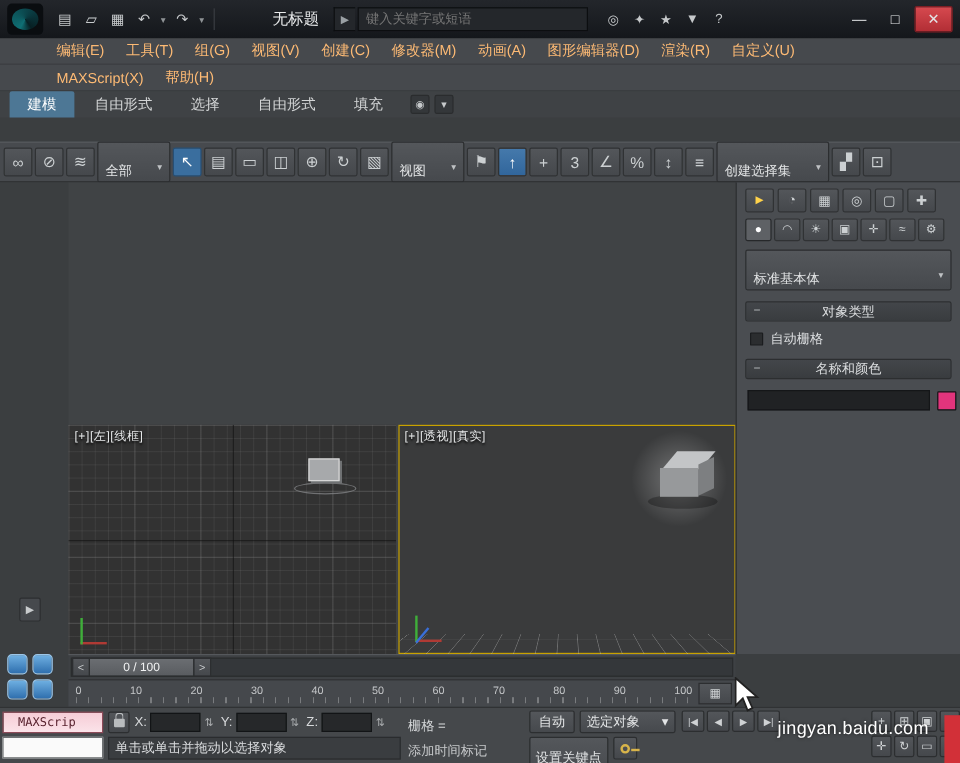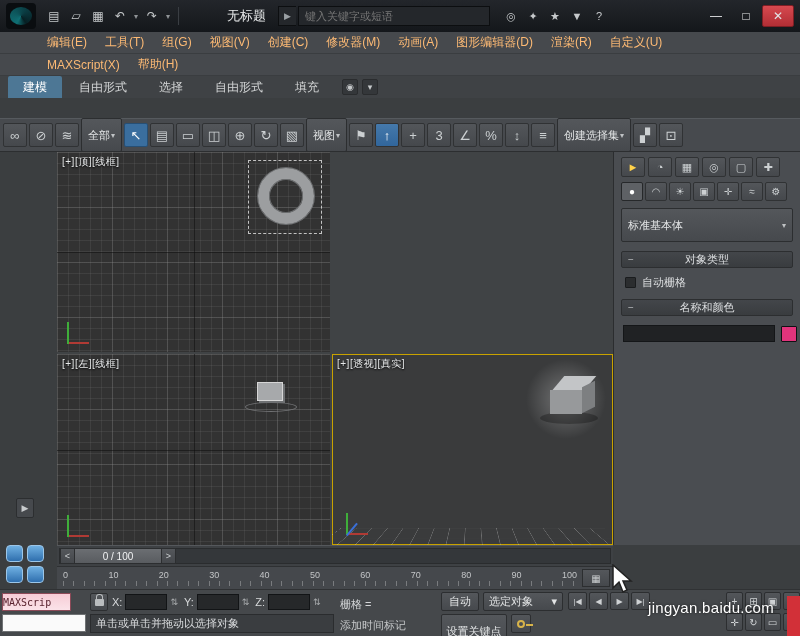--- a/index.html
+++ b/index.html
@@ -36,21 +36,21 @@
   .ribx{display:flex;align-items:center;gap:4px;margin-left:6px}
   .ribx .tico{width:16px;height:16px;background:#34373a;border:1px solid #2a2c2e;font-size:9px}
   .subtabs{left:0;top:98px;width:800px;height:20px;background:#34373a;border-bottom:1px solid #2b2d2f;display:flex;padding-left:4px}
   .stab{background:#4a4e51;border:1px solid #2c2e30;border-bottom:none;padding:2px 12px;font-size:12px;color:#e0e2e3;border-radius:3px 3px 0 0}
 
   
   .mtoolbar{left:0;top:118px;width:800px;height:34px;background:#474a4e;border-top:1px solid #565a5e;border-bottom:1px solid #2c2e30;display:flex;align-items:center;padding:0 3px;gap:2px}
   .ti{width:24px;height:24px;background:linear-gradient(#53565a,#45484c);border:1px solid #303234;border-radius:2px;color:#ccd0d2;display:flex;align-items:center;justify-content:center;font-size:13px;flex:none}
   .ti.active{background:#3a6e9e;border-color:#274f74;color:#fff}
   .ti.blue{background:linear-gradient(#4579ab,#31669c);color:#fff}
-  .dd{height:22px;background:linear-gradient(#54575b,#46494d);border:1px solid #2c2e30;border-radius:2px;color:#e3e5e6;font-size:11px;display:flex;align-items:center;gap:1px;padding:16px 6px;flex:none;white-space:nowrap}
+  .dd{height:22px;background:linear-gradient(#54575b,#46494d);border:1px solid #2c2e30;border-radius:2px;color:#e3e5e6;font-size:11px;display:flex;align-items:flex-start;gap:21px;padding:16px 6px;flex:none;white-space:nowrap}
   .dd .car{font-size:8px;color:#bfc2c4}
 
   
   .gutter{left:0;top:152px;width:57px;height:393px;background:#3b3e40}
   .gutterbtn{left:16px;top:498px;width:18px;height:20px;background:#46494d;border:1px solid #2c2e30;border-radius:2px;color:#c8cbcd;font-size:9px;display:flex;align-items:center;justify-content:center}
   .vparea{left:57px;top:152px;width:556px;height:393px;background:#404345}
   .vp{position:absolute;background:#323232;overflow:hidden;
       background-image:
         linear-gradient(rgba(150,150,150,.13) 1px,transparent 1px),
         linear-gradient(90deg,rgba(150,150,150,.13) 1px,transparent 1px),
@@ -106,21 +106,21 @@
   .tl-btn{width:15px;height:16px;background:linear-gradient(#54575b,#45484c);border:1px solid #2c2e30;color:#cfd2d4;font-size:9px;display:flex;align-items:center;justify-content:center}
   .tl-label{width:86px;height:16px;background:linear-gradient(#6b6e72,#595c60);border:1px solid #2c2e30;border-left:none;border-right:none;color:#f2f3f4;font-size:10px;display:flex;align-items:center;justify-content:center}
   .trackbar{left:57px;top:566px;width:556px;height:23px;background:#45484c;border-top:1px solid #2e3032}
   .ticks{position:absolute;left:6px;right:36px;top:3px;display:flex;justify-content:space-between;font-size:9px;color:#c3c5c7}
   .ticksline{position:absolute;left:6px;right:36px;bottom:3px;height:5px;
      background-image:repeating-linear-gradient(90deg,rgba(255,255,255,.28) 0 1px,transparent 1px 10.4px)}
   .tbend{position:absolute;right:3px;top:2px;width:28px;height:18px;background:linear-gradient(#54575b,#45484c);border:1px solid #2c2e30;color:#cfd2d4;font-size:10px;display:flex;align-items:center;justify-content:center}
 
   
   .statusbar{left:0;top:589px;width:800px;height:47px;background:#45484b;border-top:1px solid #303234}
-  .mxs{position:absolute;left:2px;top:3px;width:69px;height:18px;background:linear-gradient(#f6ccd6,#fbe3e9);border:1px solid #8c4a58;color:#5a2430;font-family:"DejaVu Sans Mono","Liberation Mono",monospace;font-size:10px;display:flex;align-items:center;padding:0 0;overflow:hidden}
+  .mxs{position:absolute;left:2px;top:3px;width:84px;height:18px;background:linear-gradient(#f6ccd6,#fbe3e9);border:1px solid #8c4a58;color:#5a2430;font-family:"DejaVu Sans Mono","Liberation Mono",monospace;font-size:10px;display:flex;align-items:center;padding:0 12px;overflow:hidden}
   .mxs2{position:absolute;left:2px;top:24px;width:84px;height:18px;background:#fafafa;border:1px solid #6f7274}
   .mini{position:absolute;background:linear-gradient(#53565a,#45484c);border:1px solid #2c2e30;border-radius:2px;color:#cfd2d4;display:flex;align-items:center;justify-content:center}
   .locki{width:9px;height:7px;background:#b9bcbe;position:relative;border-radius:1px}
   .locki::before{content:"";position:absolute;left:1px;top:-5px;width:5px;height:5px;border:1.5px solid #b9bcbe;border-bottom:none;border-radius:3px 3px 0 0}
   .coords{position:absolute;left:112px;top:4px;display:flex;gap:6px;align-items:center}
   .coord{display:flex;align-items:center;gap:3px;font-size:11px;color:#d8dadc}
   .cinp{width:42px;height:16px;background:#26282a;border:1px solid #121416;color:#d0d2d4;font-size:10px;padding:0 2px;font-family:inherit}
   .spn{font-size:9px;color:#a8abad}
   .sbtext{position:absolute;font-size:11px;color:#d4d6d8;white-space:nowrap}
   .sbbtn{position:absolute;background:linear-gradient(#54575b,#46494d);border:1px solid #2c2e30;border-radius:2px;color:#e3e5e6;font-size:11px;display:flex;align-items:center;justify-content:center;white-space:nowrap}
@@ -234,31 +234,20 @@
     </span>
     <span class="ti">▞</span>
     <span class="ti">⊡</span>
   </div>
 
   <div class="abs gutter"></div>
   <div class="abs gutterbtn">▶</div>
 
   <div class="abs vparea">
 
-    <div class="vp" style="left:0;top:0;width:273px;height:200px">
-      <div class="axisv"></div>
-      <div class="axish"></div>
-      <span class="vplabel">[+][顶][线框]</span>
-      <div class="selbox" style="right:8px;top:8px;width:74px;height:74px"></div>
-      <div class="torus"></div>
-      <div class="tripod">
-          <i class="ax x"></i>
-          <i class="ax y"></i>
-        </div>
-    </div>
 
 
     <div class="vp" style="left:0;top:202px;width:273px;height:191px">
       <div class="axisv"></div>
       <div class="axish"></div>
       <span class="vplabel">[+][左][线框]</span>
       <div class="ellip" style="left:188px;top:48px;width:52px;height:10px"></div>
       <div class="boxobj" style="left:200px;top:28px"></div>
       <div class="tripod">
           <i class="ax x"></i>

